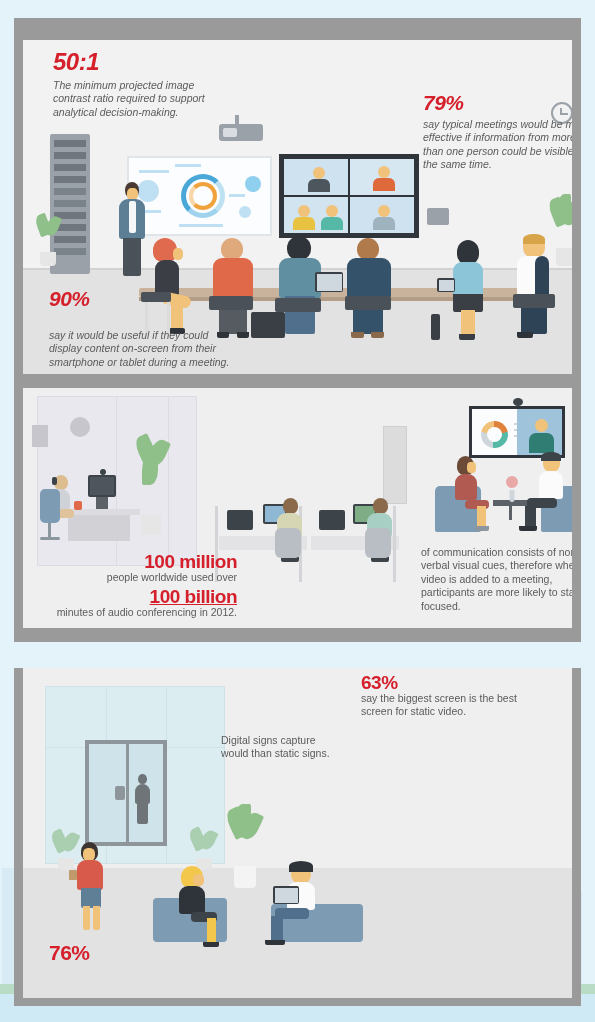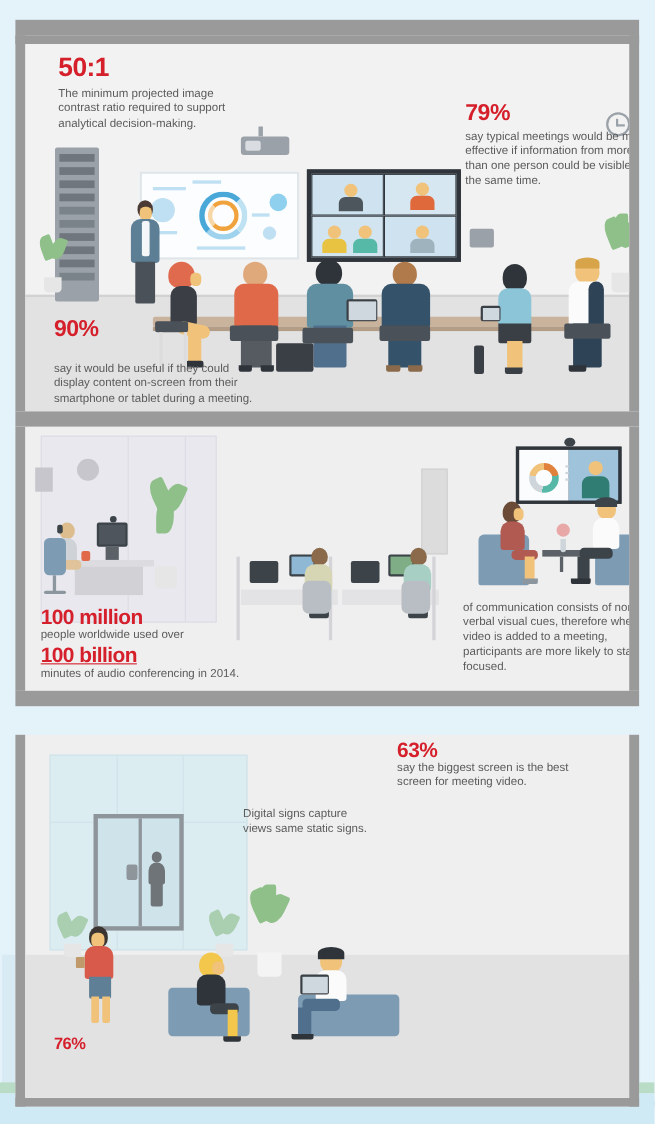--- a/index.html
+++ b/index.html
@@ -23,21 +23,21 @@
   
   .panel {
     position: absolute; left: 14px; width: 567px;
     background: #f0f0f0;
     border-left: 9px solid #9a9a9a;
     border-right: 9px solid #9a9a9a;
     overflow: hidden;
   }
   .capbar { position: absolute; left: 14px; width: 567px; height: 14px; background: #9a9a9a; }
 
-  .p1 { top: 32px; height: 342px; border-top: 8px solid #9a9a9a; }
+  .p1 { top: 32px; height: 342px; border-top: 8px solid #9a9a9a; font-style: italic; }
   .p2 { top: 388px; height: 240px; }
   .p3 { top: 668px; height: 338px; border-bottom: 8px solid #9a9a9a; }
 
   
   .stat { position: absolute; }
   .big {
     color: #d5202c; font-weight: bold; line-height: 1;
     letter-spacing: -0.5px;
   }
   .body-txt { color: #5b5b5b; font-size: 10.5px; line-height: 13.4px; }
@@ -382,25 +382,25 @@
     <div class="person" style="left:512px; top:66px;">
       <div class="head" style="left:8px; top:0;   width:17px; height:18px; background:#f0c27a;"></div>
       <div class="head" style="left:6px; top:-2px;width:20px; height:9px;  background:#3c4349; border-radius:50% 50% 0 0;"></div>
       <div class="torso" style="left:4px; top:17px;width:24px; height:28px; background:#fbfbfb;"></div>
       <div class="legs" style="left:-8px;top:44px;width:30px; height:10px; background:#3c4349; border-radius:4px;"></div>
       <div class="legs" style="left:-10px;top:52px;width:11px;height:22px; background:#3c4349;"></div>
       <div class="legs" style="left:-16px;top:72px;width:18px;height:5px;  background:#2f343a;"></div>
     </div>
 
 
-    <div class="stat" style="left:14px; top:164px; width:200px;">
+    <div class="stat" style="left:14px; top:164px; width:200px;text-align:right;">
       <div class="big" style="font-size:19px;">100 million</div>
       <div class="body-txt">people worldwide used over</div>
       <div class="big" style="font-size:19px; margin-top:3px;text-decoration:underline;">100 billion</div>
-      <div class="body-txt">minutes of audio conferencing in 2014.</div>
+      <div class="body-txt">minutes of audio conferencing in 2012.</div>
     </div>
 
     <div class="stat" style="left:398px; top:158px; width:162px;">
       <div class="body-txt">of communication consists of non-verbal visual cues, therefore when video is added to a meeting, participants are more likely to stay focused.</div>
     </div>
   </div>
   <div class="capbar" style="top:628px;"></div>
 
   <div class="panel p3">
     <div class="p3-wall"></div>
@@ -478,26 +478,26 @@
     </div>
 
     <div class="person" style="left:470px; top:828px; position:absolute;">
       
       
       
     </div>
 
     <div class="stat" style="left:338px; top:5px; width:180px;">
       <div class="big" style="font-size:19px;">63%</div>
-      <div class="body-txt">say the biggest screen is the best screen for meeting video.</div>
+      <div class="body-txt">say the biggest screen is the best screen for static video.</div>
     </div>
 
     <div class="stat" style="left:198px; top:66px; width:128px;">
       <div class="body-txt">Digital signs capture</div>
-      <div class="body-txt">views same static signs.</div>
+      <div class="body-txt">would than static signs.</div>
     </div>
 
     <div class="stat" style="left:26px; top:274px; width:180px;">
-      <div class="big" style="font-size:15px;">76%</div>
+      <div class="big" style="font-size:21px;">76%</div>
     </div>
   </div>
 
 </div>
 
 </body></html>

